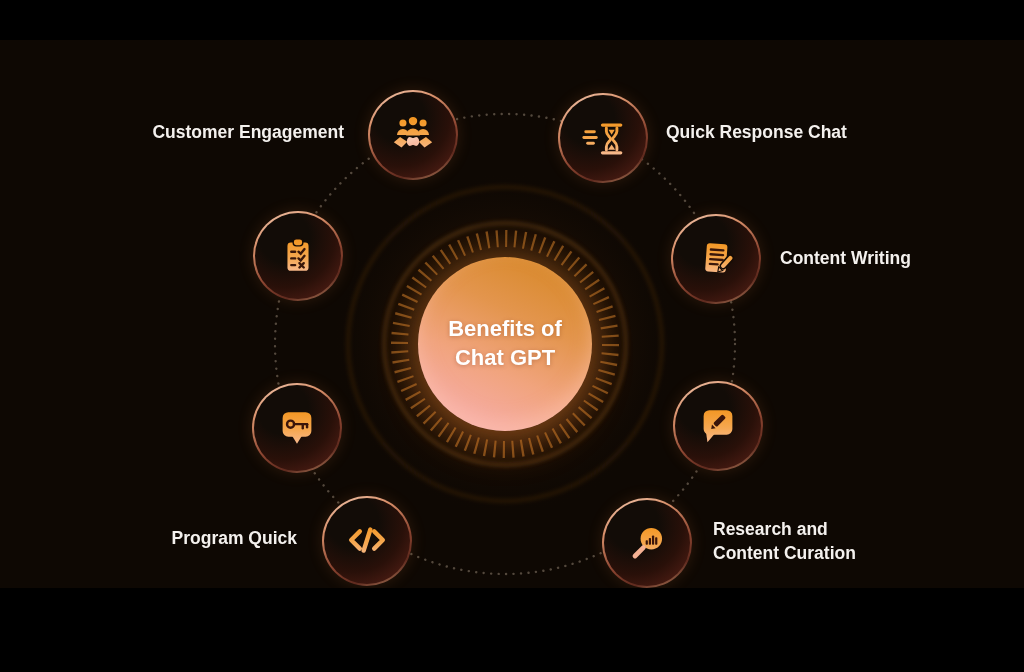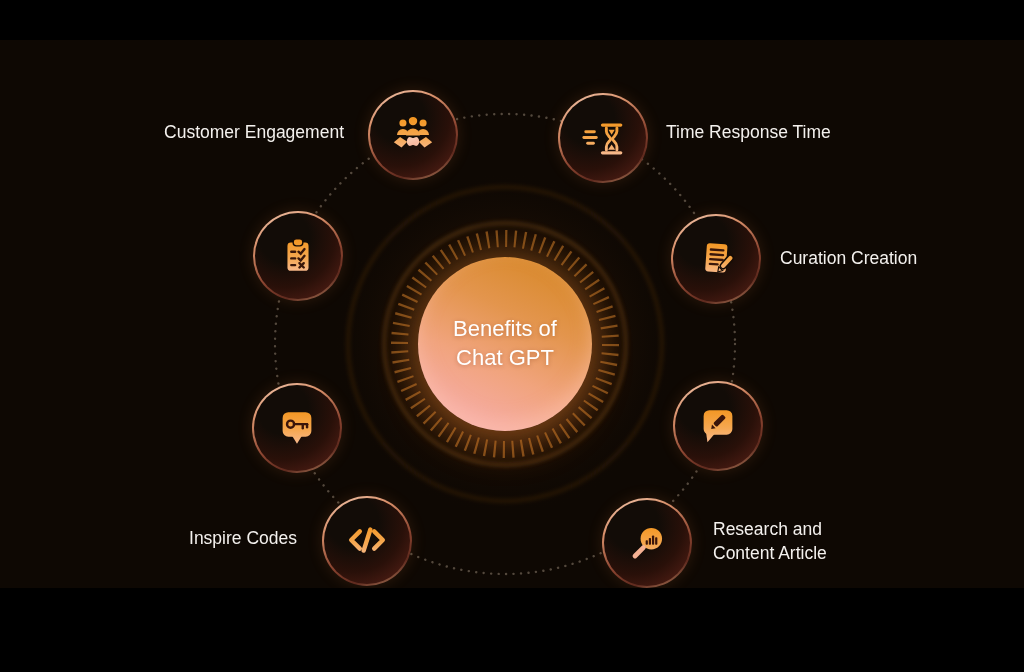--- a/index.html
+++ b/index.html
@@ -7,30 +7,30 @@
        font-family:"Liberation Sans", sans-serif;}
   .stage{position:absolute;left:0;top:40px;width:1024px;height:548px;
          background:#0E0803;overflow:hidden;}
   .rings{position:absolute;left:0;top:0;pointer-events:none;}
   .center-circle{position:absolute;left:418px;top:217px;width:174px;height:174px;
     border-radius:50%;
     background:linear-gradient(205deg,#D8892B 10%,#E3954D 36%,#F1A47E 62%,#F6ACA4 86%);
     box-shadow:0 0 34px 5px rgba(236,140,50,.30), 0 14px 42px rgba(236,120,40,.30),
                inset 0 -9px 18px rgba(255,198,178,.50);
     display:flex;align-items:center;justify-content:center;}
-  .center-title{color:#FFFFFF;font-weight:400;font-size:22px;line-height:1.3;
+  .center-title{color:#FFFFFF;font-weight:700;font-size:22px;line-height:1.3;
     text-align:center;white-space:pre-line;text-shadow:0 1px 4px rgba(120,50,20,.35);}
   .badge{position:absolute;width:90px;height:90px;border-radius:50%;padding:2px;
     box-sizing:border-box;
     background:linear-gradient(155deg,#F3CDB4 0%,#D9906A 28%,#8A4430 58%,#5F2A1E 78%,#B98A66 100%);
     box-shadow:0 0 16px rgba(240,140,70,.14);}
   .badge-inner{width:100%;height:100%;border-radius:50%;
     background:radial-gradient(circle at 34% 28%, #120C07 30%, #291009 60%, #4E1D14 88%, #63271B 100%);
     display:flex;align-items:center;justify-content:center;}
-  .label{position:absolute;transform:translateY(-50%);color:#F4F1EE;font-weight:400;
+  .label{position:absolute;transform:translateY(-50%);color:#F4F1EE;font-weight:700;
     font-size:17.5px;line-height:1.36;white-space:pre-line;}
   .label.align-right{text-align:right;}
 </style>
 </head>
 <body>
 
 <svg width="0" height="0" style="position:absolute" aria-hidden="true">
   <defs>
     <linearGradient id="icoGrad" gradientUnits="userSpaceOnUse" x1="24" y1="4" x2="24" y2="44">
       <stop offset="0" stop-color="#F2941C"></stop>
@@ -103,21 +103,21 @@
           <path d="M27.5,13.5 V17 C27.5,21.5 32,23 32,25 C32,27 27.5,28.5 27.5,33 V36.5"></path>
           <path d="M38.5,13.5 V17 C38.5,21.5 34,23 34,25 C34,27 38.5,28.5 38.5,33 V36.5"></path>
         </g>
         <g fill="url(#icoGrad)">
           <polygon points="29.8,15.5 36.2,15.5 33,20.5"></polygon>
           <polygon points="29.3,36.3 36.7,36.3 33,30.8"></polygon>
         </g>
       </svg>
     </div>
   </div>
-  <div class="label" style="left:666px;top:93px">Time Response Time</div>
+  <div class="label" style="left:666px;top:93px">Quick Response Chat</div>
 
   <div class="badge" style="left:253px;top:171px">
     <div class="badge-inner">
       <svg viewBox="0 0 48 48" width="46" height="46">
         <rect x="13" y="10" width="22" height="29.5" rx="3.5" fill="url(#icoGrad)"></rect>
         <rect x="19" y="6" width="10" height="7.5" rx="3.2" fill="url(#icoGrad)" stroke="#160B05" stroke-width="1.4"></rect>
         <g stroke="#3A170A" stroke-width="2.5" stroke-linecap="round" fill="none">
           <line x1="17" y1="19.5" x2="21" y2="19.5"></line>
           <line x1="17" y1="26.5" x2="21" y2="26.5"></line>
           <line x1="17" y1="33.5" x2="21" y2="33.5"></line>
@@ -142,21 +142,21 @@
             <line x1="18" y1="29.5" x2="26" y2="29.5"></line>
           </g>
         </g>
         <g transform="rotate(42 32.5 30)">
           <rect x="29.6" y="17.5" width="6" height="17" rx="3" fill="url(#icoGrad)" stroke="#160B05" stroke-width="1.6"></rect>
           <polygon points="29.8,35.5 35.4,35.5 32.6,40" fill="url(#icoGrad)" stroke="#160B05" stroke-width="1.2"></polygon>
         </g>
       </svg>
     </div>
   </div>
-  <div class="label" style="left:780px;top:219px">Curation Creation</div>
+  <div class="label" style="left:780px;top:219px">Content Writing</div>
 
   <div class="badge" style="left:252px;top:343px">
     <div class="badge-inner">
       <svg viewBox="0 0 48 48" width="46" height="46">
         <g fill="url(#icoGrad)">
           <rect x="9" y="7.5" width="30" height="25.5" rx="6"></rect>
           <polygon points="18.5,31.5 29.5,31.5 24,40.5"></polygon>
         </g>
         <g stroke="#3A150A" stroke-width="2.5" stroke-linecap="round" fill="none">
           <circle cx="17.3" cy="20" r="3.7"></circle>
@@ -185,32 +185,32 @@
 
   <div class="badge" style="left:322px;top:456px">
     <div class="badge-inner">
       <svg viewBox="0 0 48 48" width="46" height="46" fill="none" stroke="url(#icoGrad)" stroke-width="4.6" stroke-linecap="round" stroke-linejoin="round">
         <polyline points="16.5,14 7.5,23 16.5,32"></polyline>
         <line x1="27.5" y1="12" x2="20.5" y2="34"></line>
         <polyline points="31.5,14 40.5,23 31.5,32"></polyline>
       </svg>
     </div>
   </div>
-  <div class="label align-right" style="right:727px;top:499px">Inspire Codes</div>
+  <div class="label align-right" style="right:727px;top:499px">Program Quick</div>
 
   <div class="badge" style="left:602px;top:458px">
     <div class="badge-inner">
       <svg viewBox="0 0 48 48" width="46" height="46">
         <circle cx="28.5" cy="19.5" r="11.2" fill="url(#icoGrad)"></circle>
         <g fill="#3A150A">
           <rect x="22.6" y="21" width="2.3" height="4.8" rx="0.8"></rect>
           <rect x="25.9" y="18.8" width="2.3" height="7" rx="0.8"></rect>
           <rect x="29.2" y="16.2" width="2.3" height="9.6" rx="0.8"></rect>
           <rect x="32.5" y="18" width="2.3" height="7.8" rx="0.8"></rect>
         </g>
         <line x1="20.2" y1="28.8" x2="11.5" y2="37.5" stroke="#F5B193" stroke-width="5" stroke-linecap="round"></line>
       </svg>
     </div>
   </div>
   <div class="label" style="left:713px;top:502px">Research and
-Content Article</div>
+Content Curation</div>
 
 </div>
 
 </body></html>

